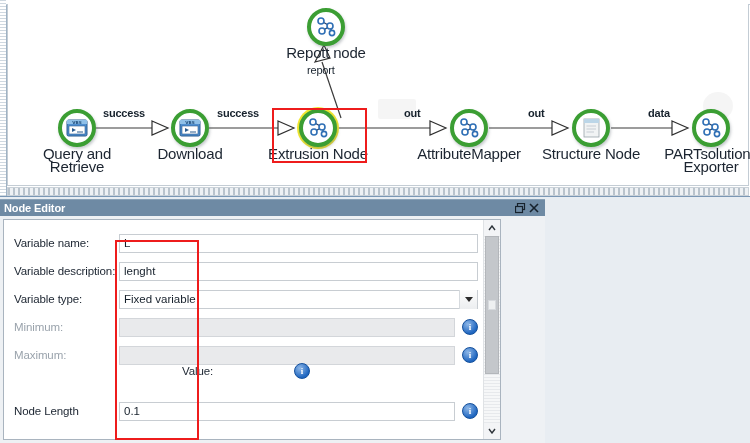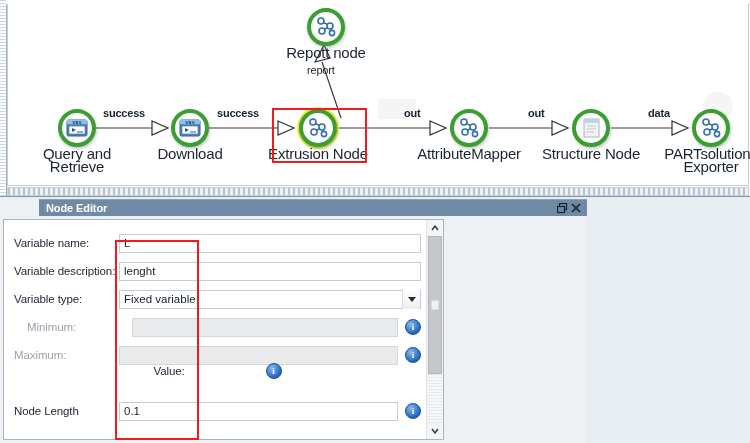--- a/index.html
+++ b/index.html
@@ -38,32 +38,32 @@
   }
   .node .label{
     position:absolute;left:-70px;top:20px;width:140px;text-align:center;
     font-size:15px;color:#1b2430;line-height:12.5px;letter-spacing:-.2px;white-space:pre-line;
   }
   .node .ico{position:absolute;left:-13px;top:-13px;width:26px;height:26px;}
   .elabel{position:absolute;font-size:11px;color:#16212c;font-weight:bold;letter-spacing:-.2px;}
   .sel-box{position:absolute;border:2px solid #ee1c1c;background:transparent;box-sizing:border-box;}
 
   
-  .panel{position:absolute;padding-left:42px;}
+  .panel{position:absolute;}
   .panel-title{
     height:17px;background:#6e8aa4;color:#ffffff;font-size:11px;font-weight:bold;
     display:flex;align-items:center;padding:0 4px;box-sizing:border-box;letter-spacing:-.1px;
     border-top:1px solid #89a1b6;
   }
   .panel-title .t{flex:1;overflow:hidden;white-space:nowrap;}
   .title-btn{width:14px;height:14px;display:flex;align-items:center;justify-content:center;color:#18232e;font-size:11px;font-weight:bold;cursor:pointer;}
 
   #node-editor{left:0;top:199px;width:545px;height:244px;background:#eef1f4;}
   #node-editor .panel-title{margin-left:-3px;padding-left:7px;width:548px;}
-  #ne-body{position:absolute;left:3px;top:20px;width:441px;height:221px;background:#ffffff;border:1px solid #a9b4bf;box-sizing:border-box;}
+  #ne-body{position:absolute;left:3px;top:20px;width:498px;height:221px;background:#ffffff;border:1px solid #a9b4bf;box-sizing:border-box;}
 
   .form{position:absolute;left:0;top:0;right:16px;bottom:0;}
   .row{position:absolute;left:10px;right:6px;height:22px;display:flex;align-items:center;}
   .row .lbl{width:105px;font-size:11.5px;color:#1b2430;flex:none;letter-spacing:-.1px;}
   .row .lbl.dim{color:#9aa3ac;}
   .fld{flex:1;height:19px;border:1px solid #c8cdd2;background:#ffffff;box-sizing:border-box;
      display:flex;align-items:center;padding:0 4px;font-size:11.5px;color:#16202b;position:relative;}
   .fld.disabled{background:#e9eaec;border-color:#d3d6da;}
   .fld .caret{position:absolute;right:0;top:-1px;width:17px;height:19px;border-left:1px solid #d6dade;
      background:linear-gradient(#fdfdfd,#eceef0);display:flex;align-items:center;justify-content:center;}
@@ -254,21 +254,21 @@
                 <i></i>
               </span>
           </div>
         </div>
 
         <div class="row" style="top:40px;">
           <div class="lbl">Variable description:</div>
           <div class="fld">lenght</div>
         </div>
 
-        <div class="row" style="top:96px;margin-left:13px;">
+        <div class="row" style="top:96px;">
           <div class="lbl dim">Minimum:</div>
           <div class="fld disabled"></div>
           <div class="info">i</div>
         </div>
 
         <div class="row" style="top:124px;">
           <div class="lbl dim">Maximum:</div>
           <div class="fld disabled"></div>
           <div class="info">i</div>
         </div>

